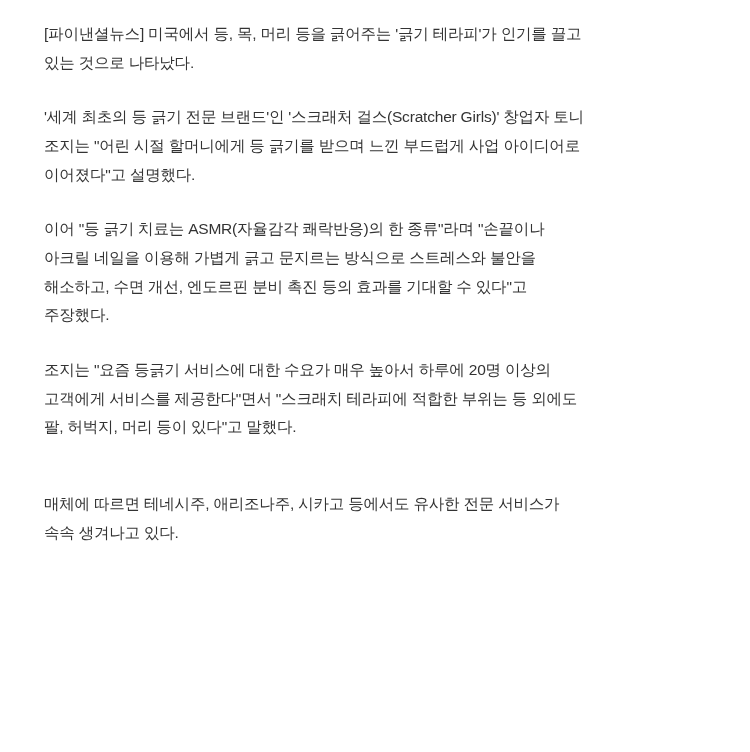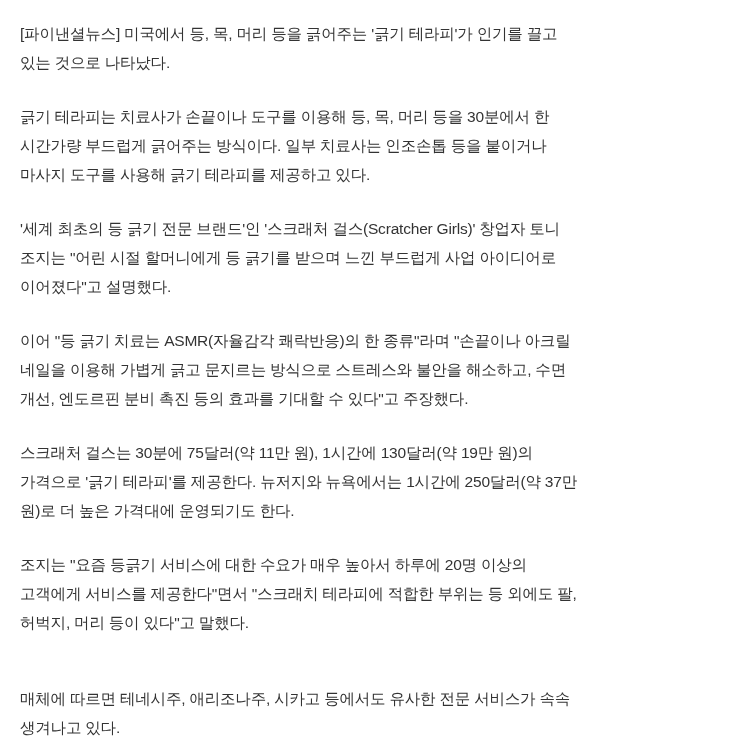--- a/index.html
+++ b/index.html
@@ -10,21 +10,21 @@
   body {
     width: 750px;
     height: 752px;
     font-family: "Liberation Sans", "DejaVu Sans", sans-serif;
     color: #2d2d2d;
     overflow: hidden;
   }
   .article {
     box-sizing: border-box;
     width: 620px;
-    padding: 20px 36px 0 20px;
+    padding: 20px 36px 0 44px;
   }
   .para {
     font-size: 15.5px;
     line-height: 1.85;
     color: #333333;
     margin: 0 0 26px 0;
     letter-spacing: -0.2px;
     text-align: left;
     word-break: keep-all;
     white-space: normal;
@@ -34,20 +34,18 @@
   }
   .para:last-child {
     margin-bottom: 16px;
   }
 </style>
 </head>
 <body>
 
 <div class="article">
   <p class="para">[파이낸셜뉴스] 미국에서 등, 목, 머리 등을 긁어주는 '긁기 테라피'가 인기를 끌고 있는 것으로 나타났다.</p>
-  <p class="para">긁기 테라피는 치료사가 손끝이나 도구를 이용해 등, 목, 머리 등을 30분에서 한 시간가량 부드럽게 긁어주는 방식이다. 일부 치료사는 인조손톱 등을 붙이거나 마사지 도구를 사용해 긁기 테라피를 제공하고 있다.</p>
   <p class="para">'세계 최초의 등 긁기 전문 브랜드'인 '스크래처 걸스(Scratcher Girls)' 창업자 토니 조지는 "어린 시절 할머니에게 등 긁기를 받으며 느낀 부드럽게 사업 아이디어로 이어졌다"고 설명했다.</p>
   <p class="para">이어 "등 긁기 치료는 ASMR(자율감각 쾌락반응)의 한 종류"라며 "손끝이나 아크릴 네일을 이용해 가볍게 긁고 문지르는 방식으로 스트레스와 불안을 해소하고, 수면 개선, 엔도르핀 분비 촉진 등의 효과를 기대할 수 있다"고 주장했다.</p>
-  <p class="para">스크래처 걸스는 30분에 75달러(약 11만 원), 1시간에 130달러(약 19만 원)의 가격으로 '긁기 테라피'를 제공한다. 뉴저지와 뉴욕에서는 1시간에 250달러(약 37만 원)로 더 높은 가격대에 운영되기도 한다.</p>
   <p class="para gap-large">조지는 "요즘 등긁기 서비스에 대한 수요가 매우 높아서 하루에 20명 이상의 고객에게 서비스를 제공한다"면서 "스크래치 테라피에 적합한 부위는 등 외에도 팔, 허벅지, 머리 등이 있다"고 말했다.</p>
   <p class="para">매체에 따르면 테네시주, 애리조나주, 시카고 등에서도 유사한 전문 서비스가 속속 생겨나고 있다.</p>
 
 </div>
 
 </body></html>

